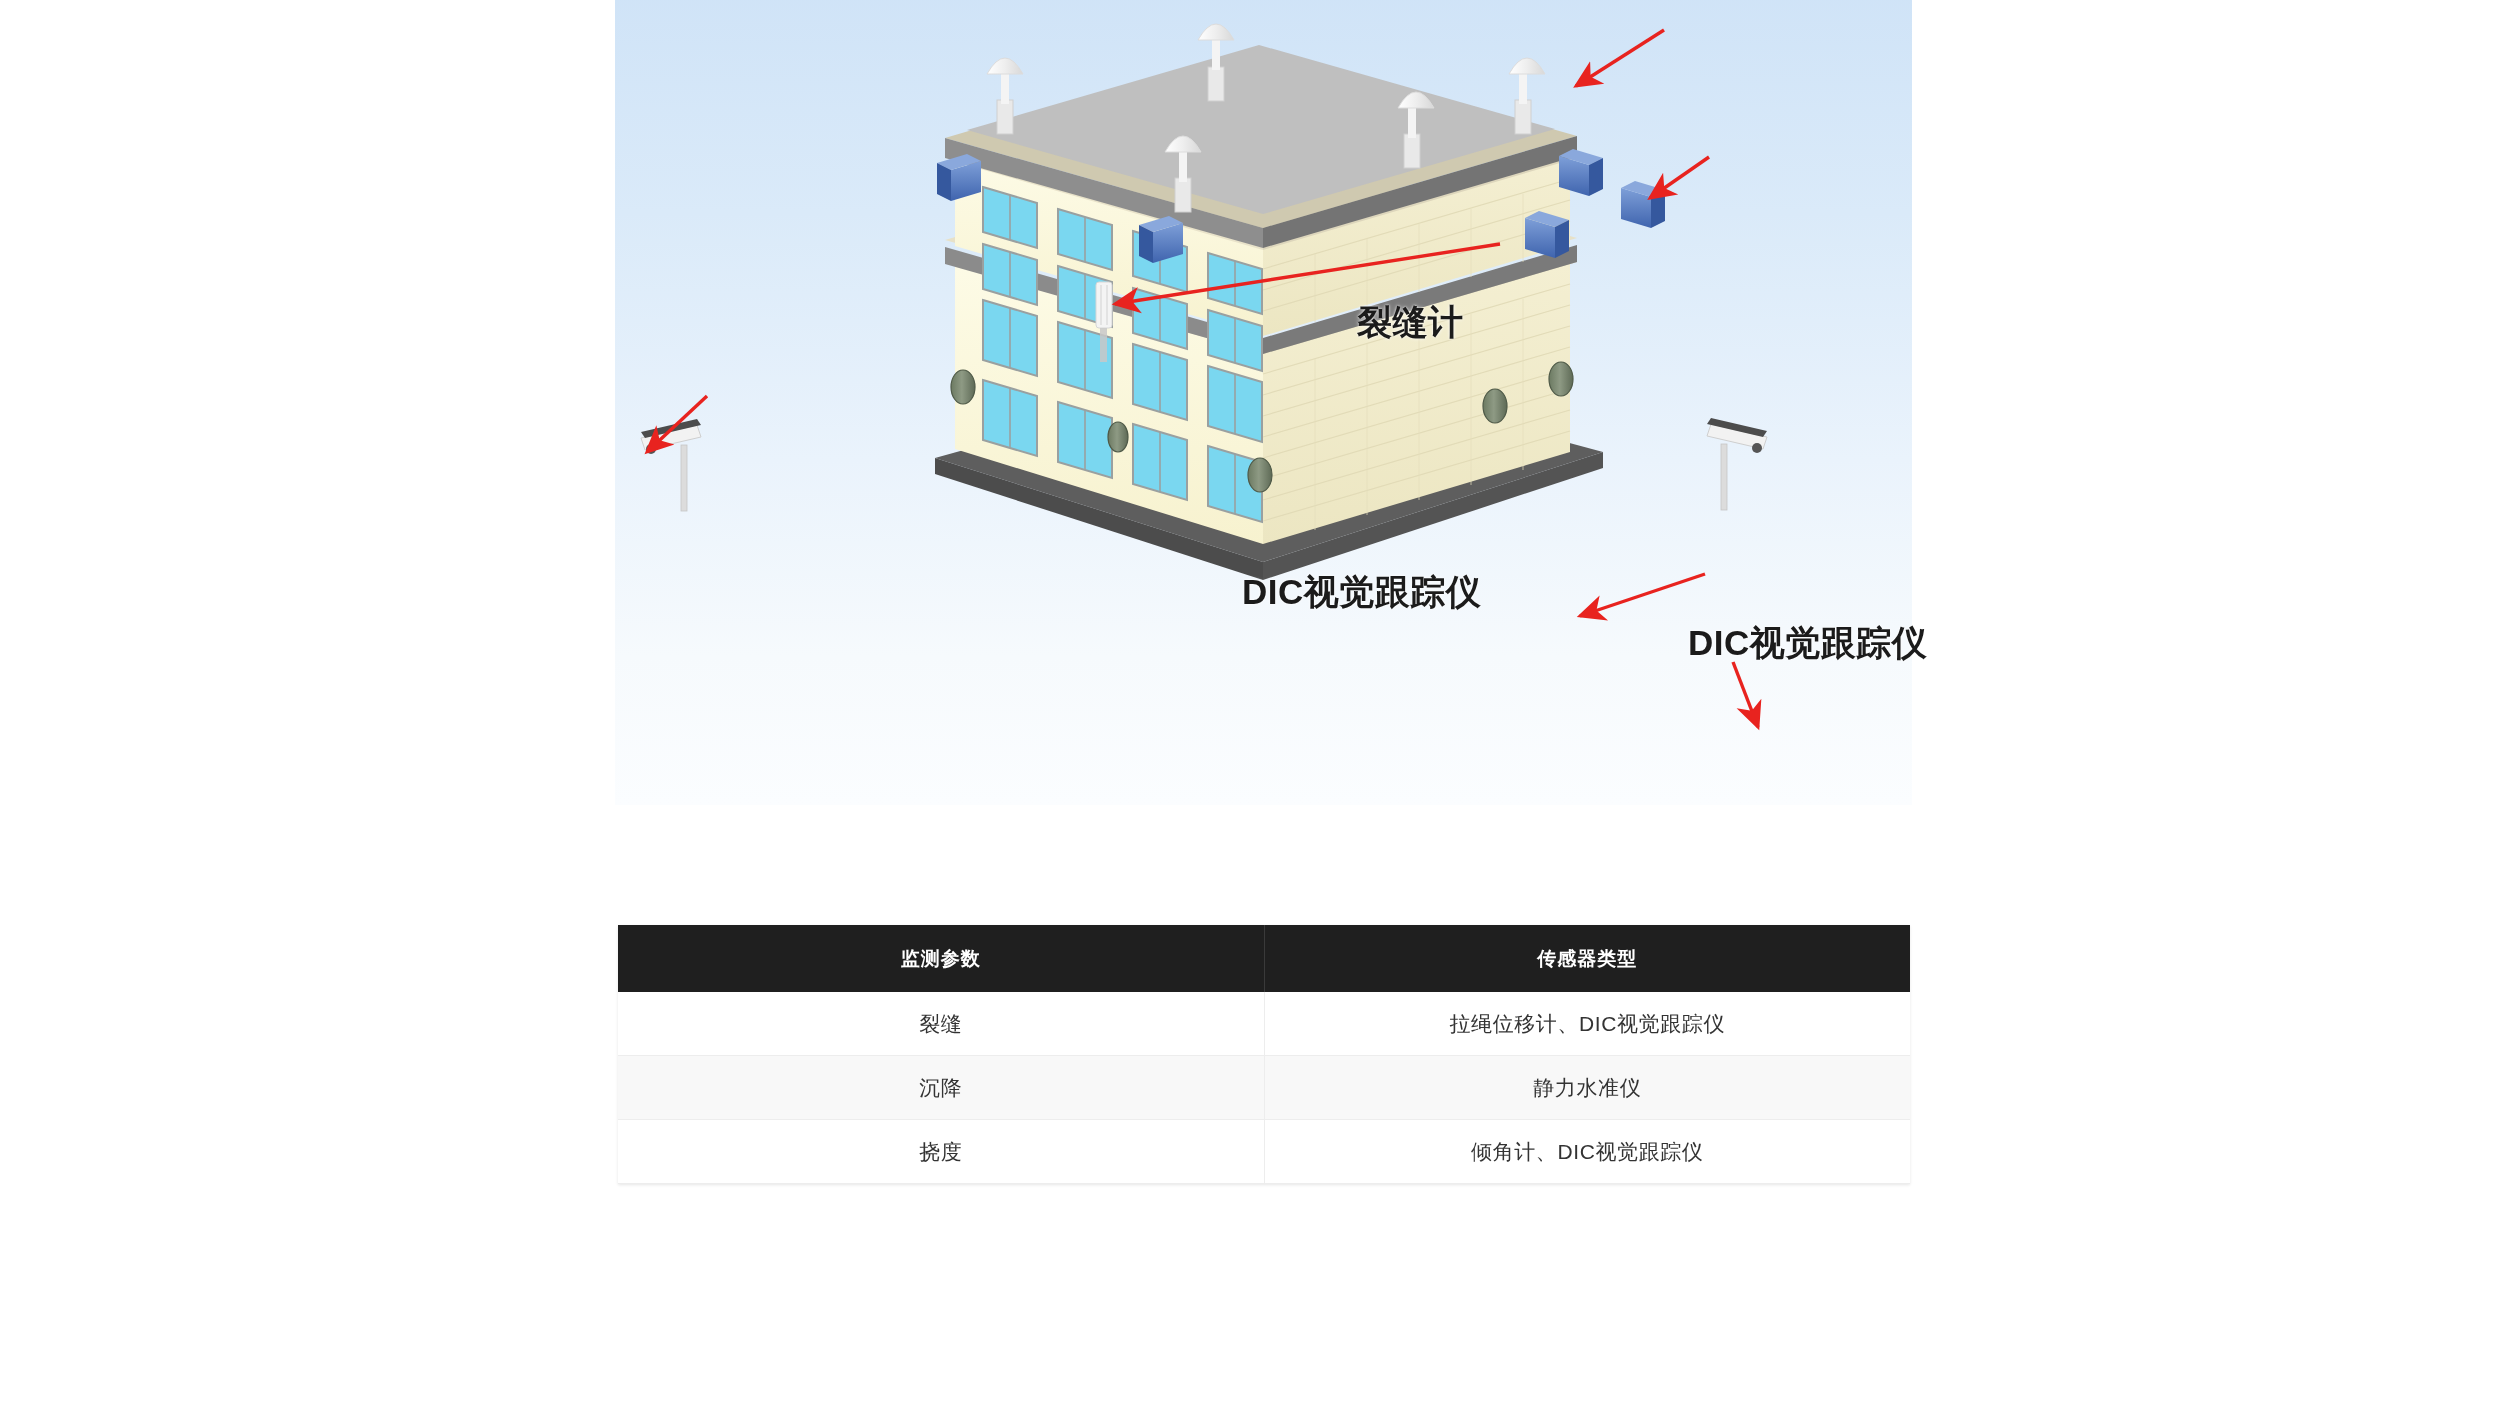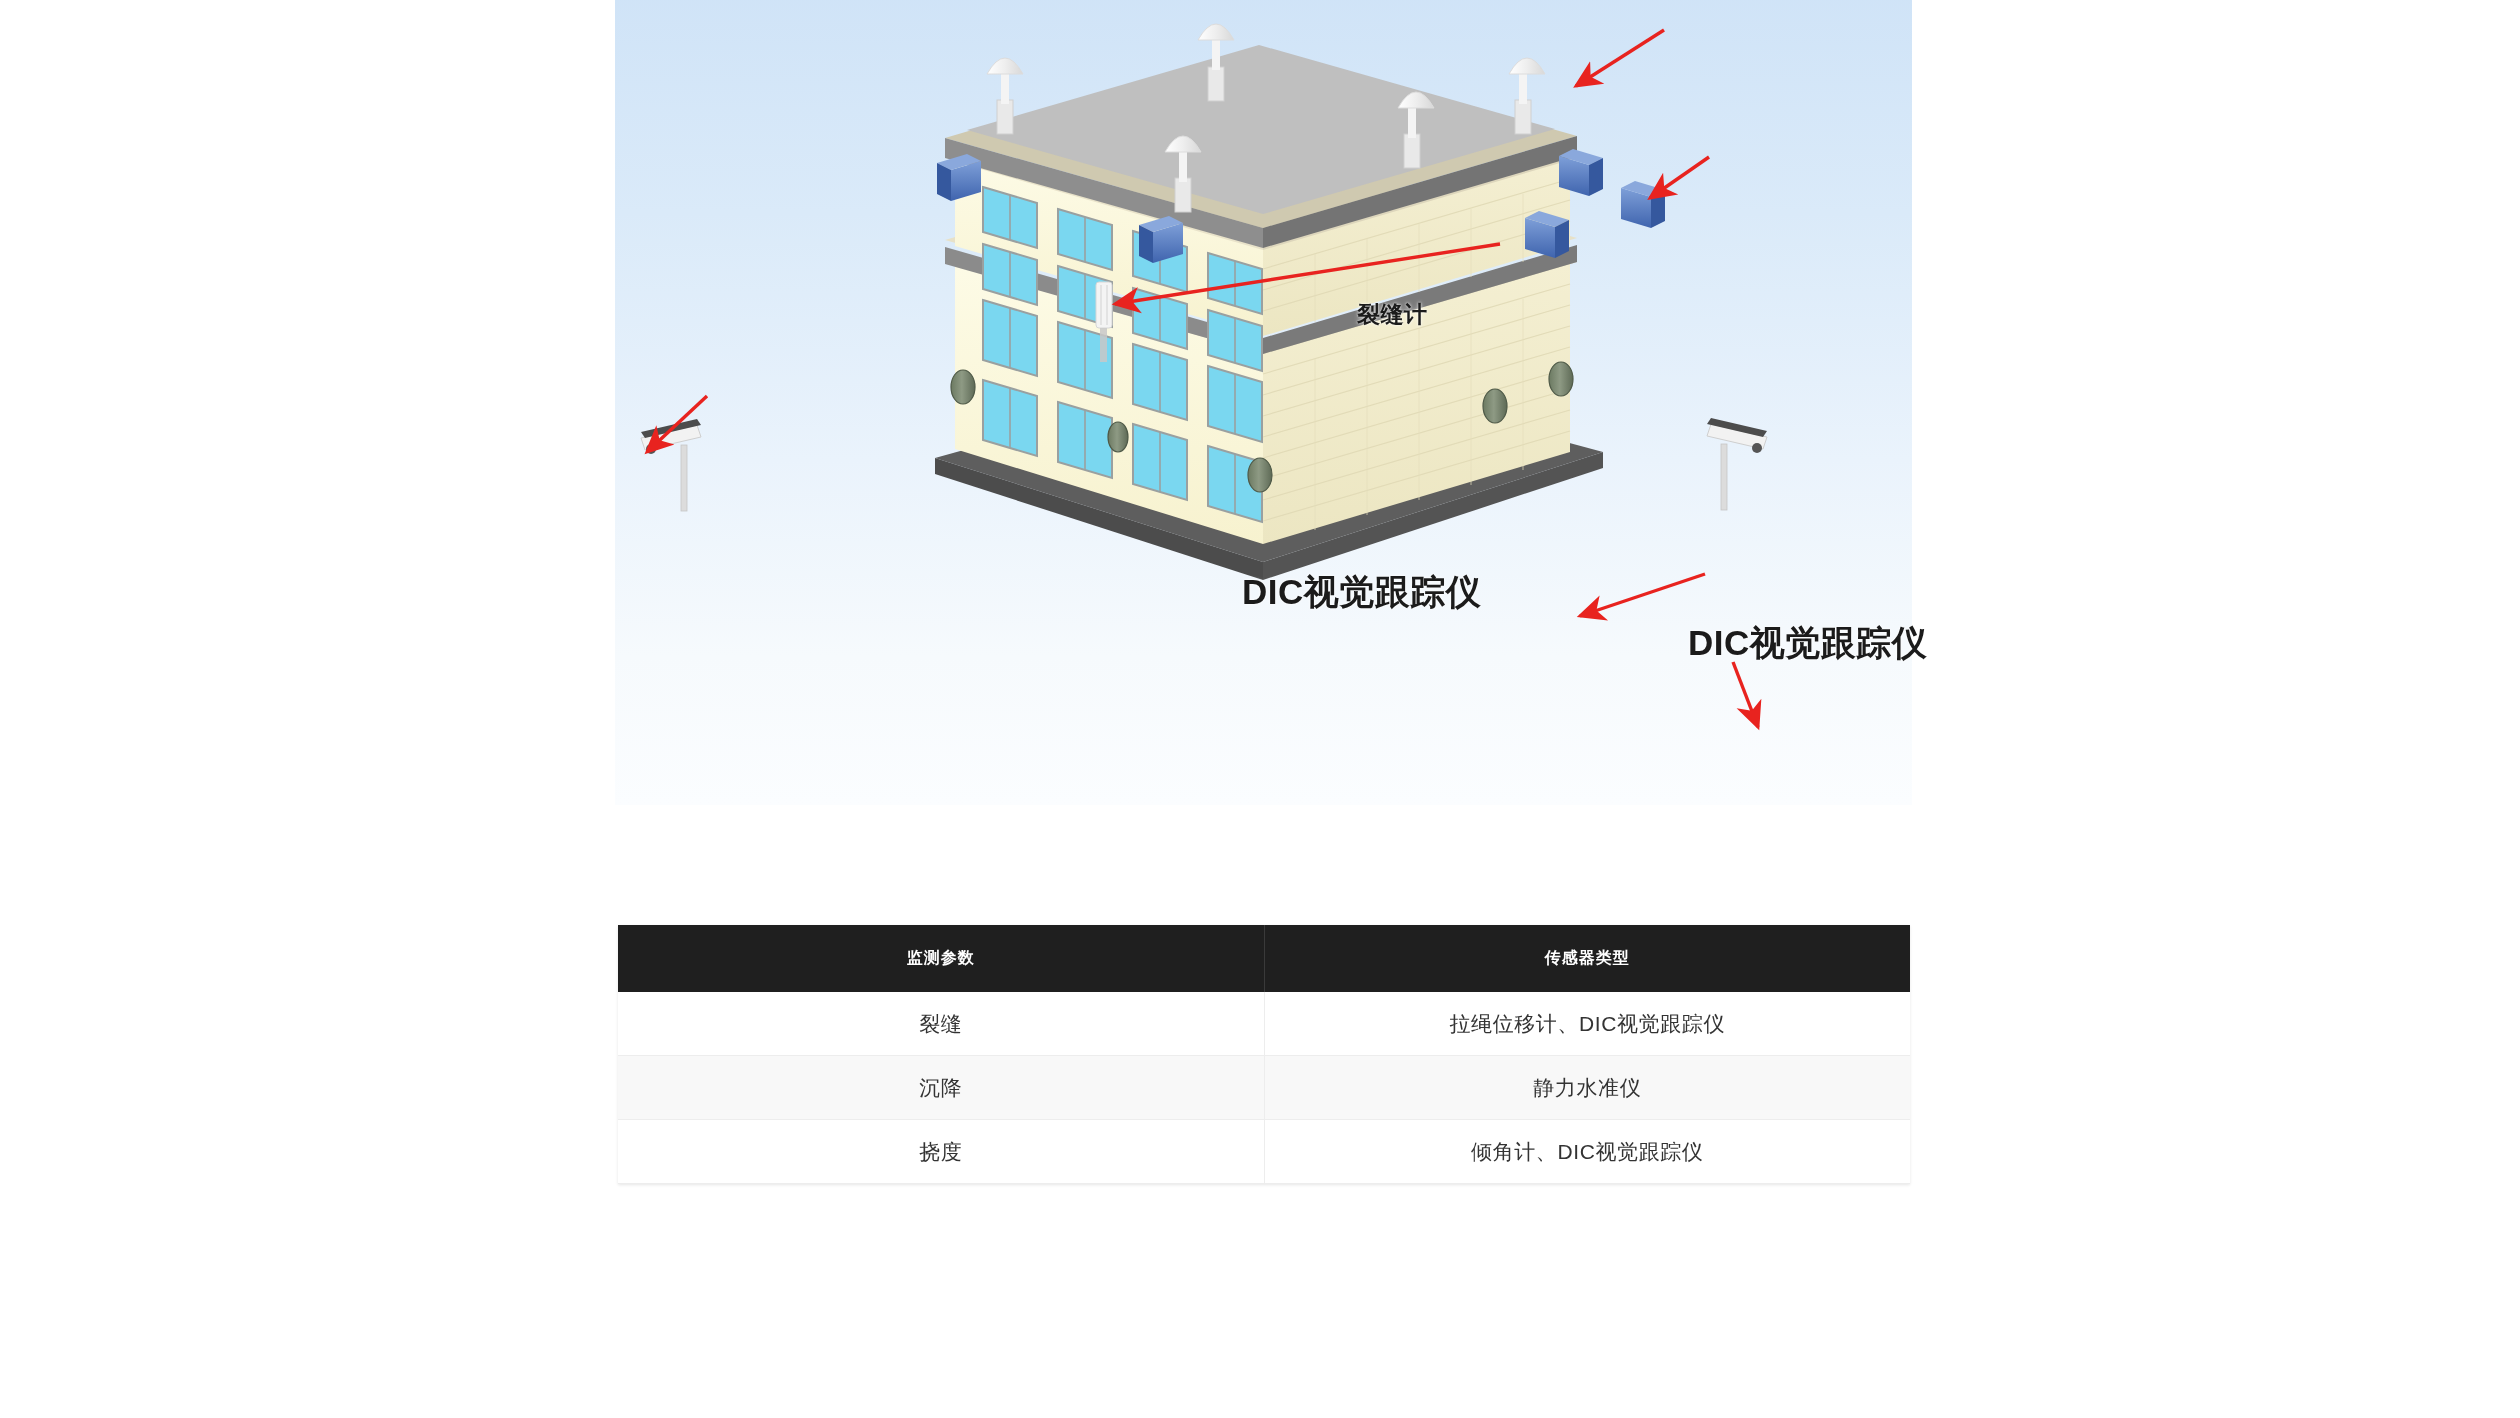--- a/index.html
+++ b/index.html
@@ -37,41 +37,41 @@
 
   
   .fig-label {
     position: absolute;
     color: #1b1b1b;
     font-weight: bold;
     white-space: nowrap;
     letter-spacing: 0.5px;
     text-shadow: 0 0 2px rgba(255,255,255,.85), 0 0 4px rgba(255,255,255,.6);
   }
-  #lbl-crack     { left: 742px;  top: 317px; font-size: 23px; }
+  #lbl-crack     { left: 742px;  top: 317px; font-size: 35px; }
   #lbl-dic-left  { left: 627px;  top: 587px; font-size: 35px; }
   #lbl-dic-right { left: 1688px; top: 620px; font-size: 35px; }
 
   
   #param-table {
     position: absolute;
     left: 618px;
     top: 925px;
     width: 1292px;
     border-collapse: collapse;
     table-layout: fixed;
     font-size: 21px;
     color: #333333;
     box-shadow: 0 1px 3px rgba(0,0,0,.10);
   }
   #param-table thead th {
     background: #1f1f1f;
     color: #ffffff;
     font-weight: bold;
-    font-size: 16px;
+    font-size: 19px;
     height: 65px;
     text-align: center;
     letter-spacing: 1px;
     border-right: 1px solid #3a3a3a;
   }
   #param-table thead th:last-child { border-right: none; }
   #param-table tbody td {
     height: 61px;
     text-align: center;
     vertical-align: middle;

